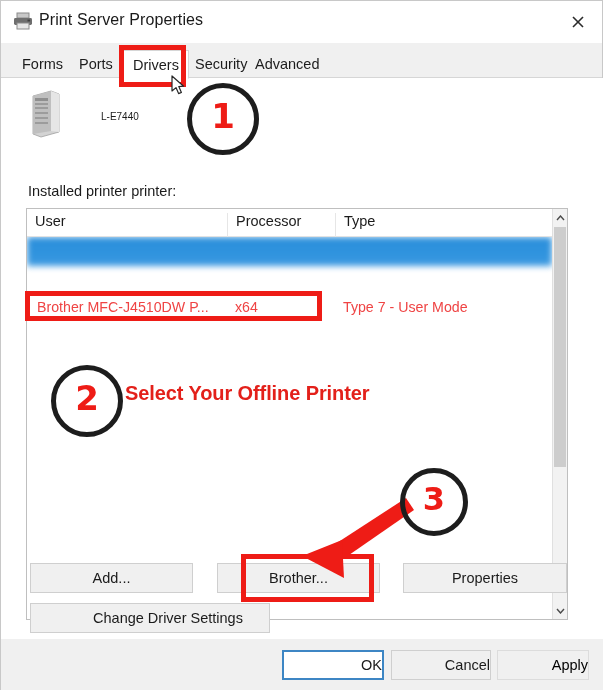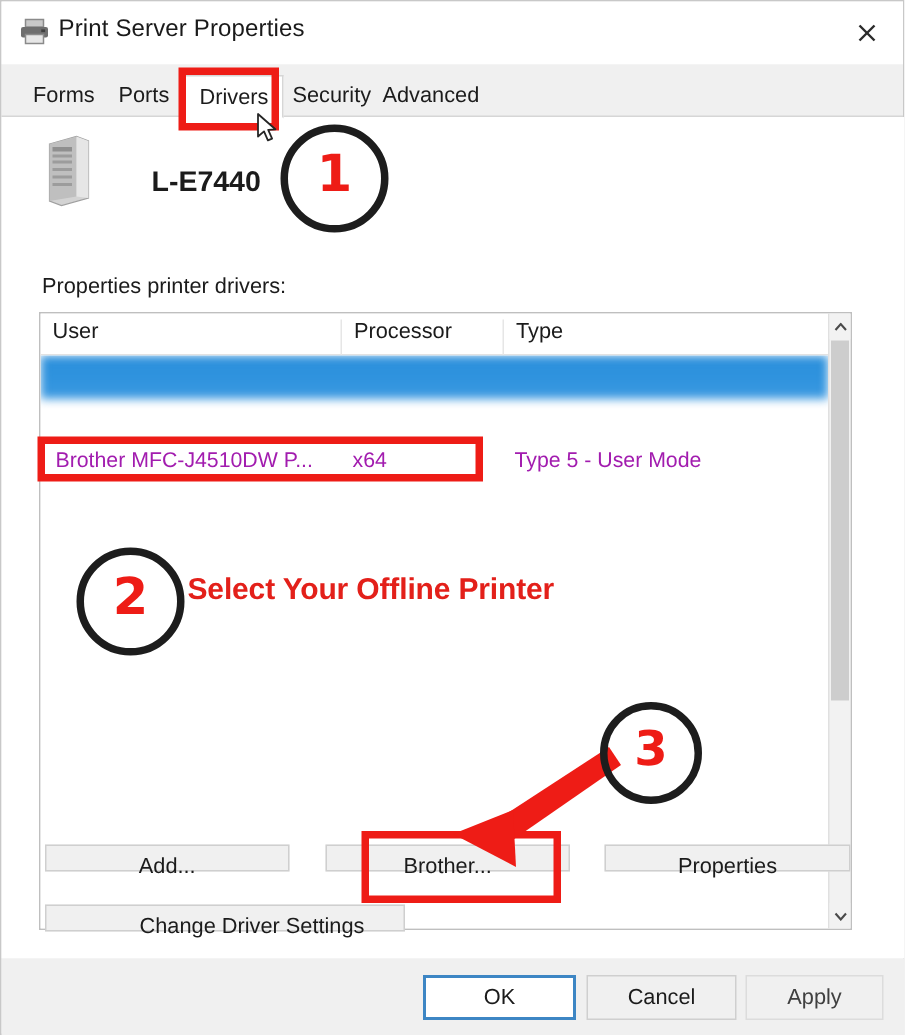--- a/index.html
+++ b/index.html
@@ -102,23 +102,22 @@
     box-sizing: border-box;
   }
   .server-icon {
     position: absolute;
     left: 28px; top: 10px;
     width: 32px; height: 50px;
   }
   .server-name {
     position: absolute;
     left: 100px; top: 33px;
-    font-size: 19px;
+    font-size: 10px;
     color: #1b1b1b;
-    font-weight: bold;
   }
   .list-label {
     position: absolute;
     left: 27px; top: 105px;
     font-size: 14.5px;
     color: #1b1b1b;
   }
 
   
   .listview {
@@ -164,21 +163,21 @@
   .lv-row {
     position: absolute;
     left: 0;
     width: 525px;
     height: 29px;
   }
   .lv-cell {
     position: absolute;
     top: 4px;
     font-size: 14.2px;
-    color: #a21caf;
+    color: #ef4444;
     white-space: nowrap;
     overflow: hidden;
   }
   .lv-row.blurred .lv-cell {
     filter: blur(4px);
     color: #8d8d8d;
     opacity: .62;
   }
   .lv-row.selected {
     background: linear-gradient(180deg,#2b8fdb 0%, #2f93de 55%, #3d9ae1 100%);
@@ -223,21 +222,21 @@
   
   .btn {
     position: absolute;
     background: #f0f0f0;
     border: 1px solid #cfcfcf;
     font-size: 14.5px;
     color: #1b1b1b;
     text-align: center;
     box-sizing: border-box;
     line-height: 28px;
-    height: 18px;
+    height: 30px;
     white-space: nowrap;
   }
   .btn.shieldbtn {
     text-align: left;
     padding-left: 36px;
   }
 
   
   .footer {
     position: absolute;
@@ -247,30 +246,30 @@
     background: #f0f0f0;
   }
   .fbtn {
     position: absolute;
     top: 11px;
     height: 30px;
     background: #f0f0f0;
     border: 1px solid #cfcfcf;
     font-size: 14.5px;
     color: #1b1b1b;
-    text-align: center;
+    text-align: right;
     line-height: 28px;
     box-sizing: border-box;
   }
   .fbtn.primary {
     background: #ffffff;
     border: 2px solid #3d86c4;
     line-height: 26px;
   }
-  .fbtn.disabled { color: #404040; }
+  .fbtn.disabled { color: #000000; }
 
   
   .anno-box {
     position: absolute;
     border: 5px solid #ee1c16;
     box-sizing: border-box;
     z-index: 40;
     pointer-events: none;
   }
   .anno-circle {
@@ -346,21 +345,21 @@
           <polygon points="22,3 30,6 30,44 22,43" fill="#e6e6e6"></polygon>
           <rect x="6" y="10" width="13" height="3" fill="#8f8f8f"></rect>
           <rect x="6" y="15" width="13" height="2" fill="#9c9c9c"></rect>
           <rect x="6" y="19" width="13" height="2" fill="#9c9c9c"></rect>
           <rect x="6" y="24" width="13" height="2" fill="#9c9c9c"></rect>
           <rect x="6" y="29" width="13" height="2" fill="#9c9c9c"></rect>
           <rect x="6" y="34" width="13" height="2" fill="#9c9c9c"></rect>
         </svg>
       </span>
       <div class="server-name">L-E7440</div>
-      <div class="list-label">Properties printer drivers:</div>
+      <div class="list-label">Installed printer printer:</div>
 
       <div class="listview">
         <div class="lv-header">
           <div class="lv-col first" style="left:0px;  width:200px;">User</div>
           <div class="lv-col" style="left:200px;width:108px;">Processor</div>
           <div class="lv-col" style="left:308px;width:217px;">Type</div>
         </div>
 
         <div class="lv-body">
 
@@ -372,21 +371,21 @@
 
           <div class="lv-row blurred" style="top:29px;">
             <div class="lv-cell" style="left:10px; width:190px;"></div>
             <div class="lv-cell" style="left:208px;width:100px;"></div>
             <div class="lv-cell" style="left:316px;width:200px;"></div>
           </div>
 
           <div class="lv-row" style="top:58px;">
             <div class="lv-cell" style="left:10px; width:190px;">Brother MFC-J4510DW P...</div>
             <div class="lv-cell" style="left:208px;width:100px;">x64</div>
-            <div class="lv-cell" style="left:316px;width:200px;">Type 5 - User Mode</div>
+            <div class="lv-cell" style="left:316px;width:200px;">Type 7 - User Mode</div>
           </div>
 
           <div class="lv-row blurred" style="top:87px;">
             <div class="lv-cell" style="left:10px; width:190px;"></div>
             <div class="lv-cell" style="left:208px;width:100px;"></div>
             <div class="lv-cell" style="left:316px;width:200px;"></div>
           </div>
           <div class="lv-row blurred" style="top:116px;">
             <div class="lv-cell" style="left:10px; width:190px;"></div>
             <div class="lv-cell" style="left:208px;width:100px;"></div>

